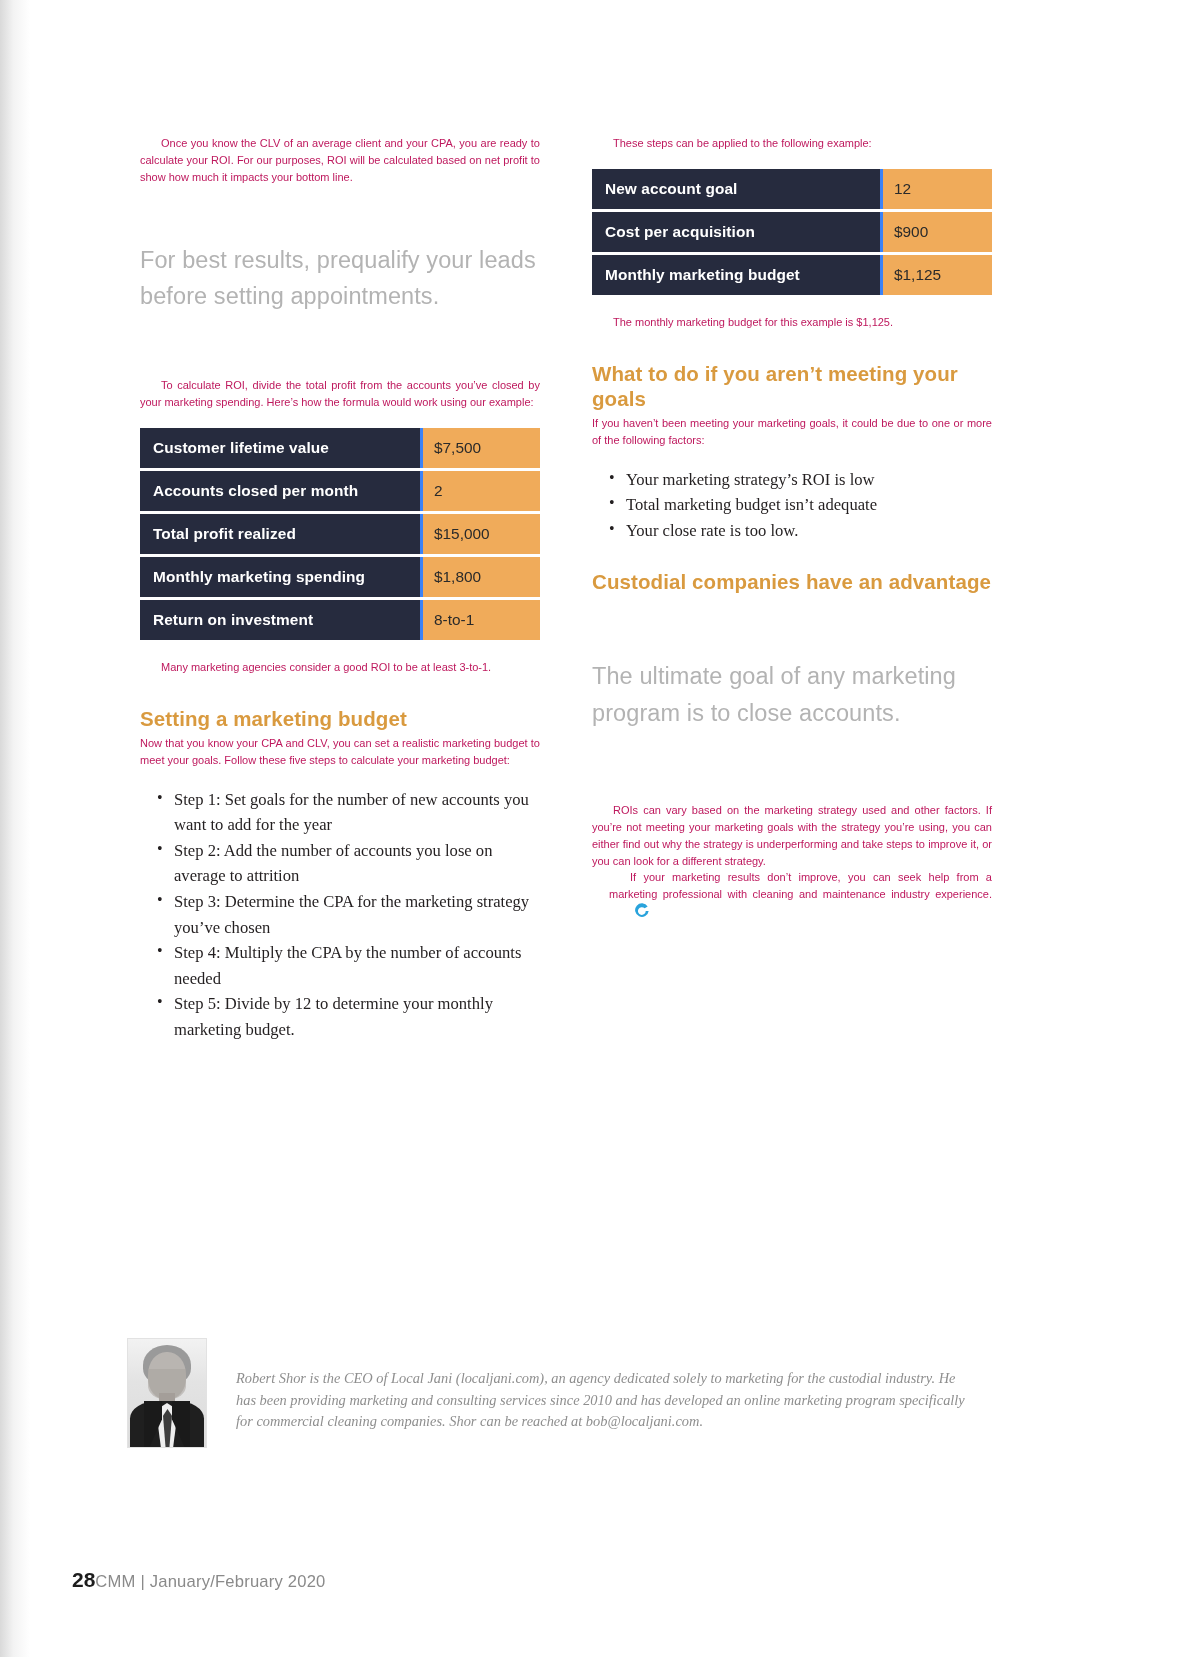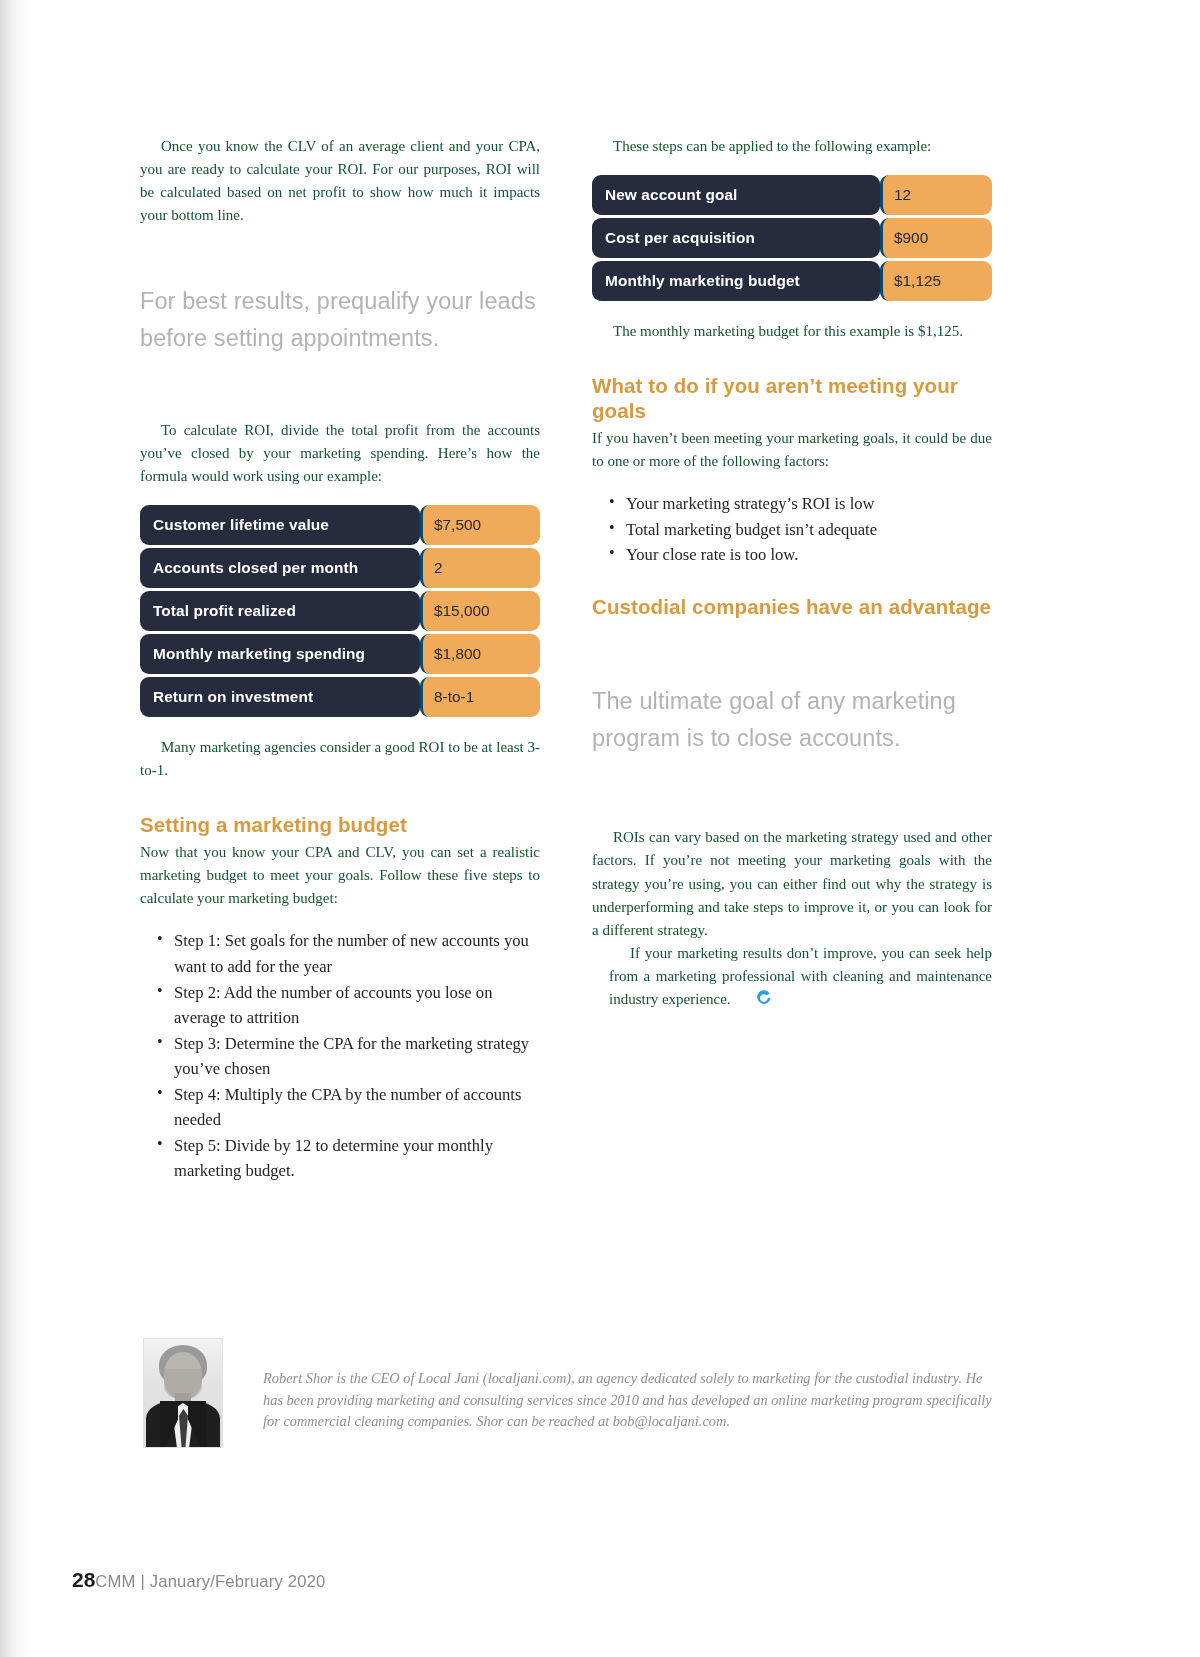--- a/index.html
+++ b/index.html
@@ -36,26 +36,26 @@
     top: 135px;
     width: 852px;
     display: flex;
     gap: 52px;
   }
   .col {
     width: 400px;
   }
 
   p.body {
-    font-family: Liberation Serif, serif;
-    font-size: 15px;
+    font-family: Liberation Sans, sans-serif;
+    font-size: 11px;
     line-height: 1.54;
     text-align: justify;
     margin: 0 0 0 0;
-    color: #14532d;
+    color: #be185d;
     hyphens: none;
   }
   p.body.indent { text-indent: 21px; }
   p.body + p.body { margin-top: 0; margin-left: 17px; }
 
   
   .pullquote {
     font-family: "Liberation Sans", sans-serif;
     font-size: 23.5px;
     line-height: 1.56;
@@ -70,41 +70,40 @@
   
   .datatable {
     width: 100%;
     border-collapse: separate;
     border-spacing: 0 3px;
     margin: 14px 0 16px 0;
   }
   .datatable td {
     padding: 0;
     vertical-align: middle;
-    border-radius: 9px;
   }
   .datatable td.label {
     background: #262b3e;
     color: #ffffff;
     font-family: "Liberation Sans", sans-serif;
     font-weight: bold;
     font-size: 15.4px;
     padding: 11px 0 11px 13px;
     width: 70%;
     letter-spacing: .1px;
   }
   .datatable td.value {
     background: #f0ab5a;
     color: #2a2a2a;
     font-family: "Liberation Sans", sans-serif;
     font-weight: 400;
     font-size: 15.4px;
     padding: 11px 0 11px 11px;
     width: 30%;
-    border-left: 3px solid #0c4a6e;
+    border-left: 3px solid #3b82f6;
   }
   .table-right td.label { width: 72%; }
   .table-right td.value { width: 28%; }
 
   
   h2.section {
     font-family: "Liberation Sans", sans-serif;
     font-size: 20.5px;
     font-weight: bold;
     color: #d99a3f;
@@ -142,25 +141,25 @@
     display: inline-block;
     width: 16px;
     height: 16px;
     vertical-align: -2px;
     margin-left: 4px;
   }
 
   
   .bio {
     position: absolute;
-    left: 143px;
+    left: 127px;
     top: 1338px;
     width: 850px;
     display: flex;
-    gap: 40px;
+    gap: 29px;
     align-items: flex-start;
   }
   .bio-photo {
     width: 78px;
     height: 108px;
     flex: 0 0 auto;
     position: relative;
     overflow: hidden;
     background: #cfcfcf;
     border: 1px solid #e2e2e2;

